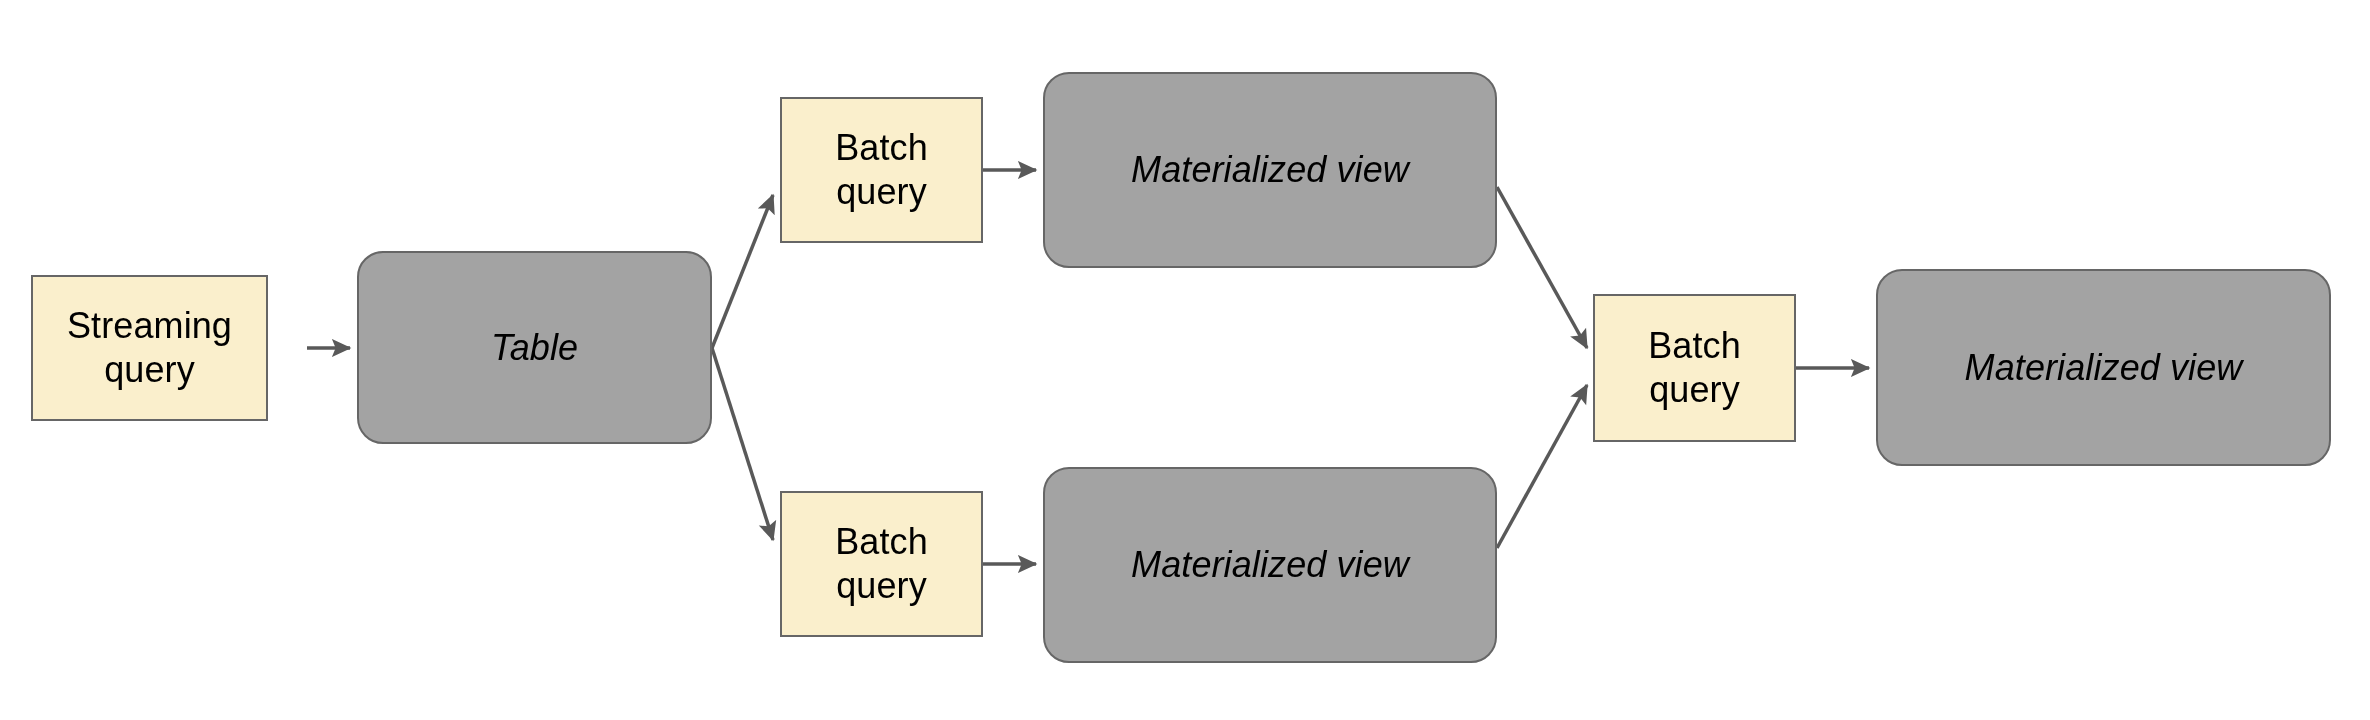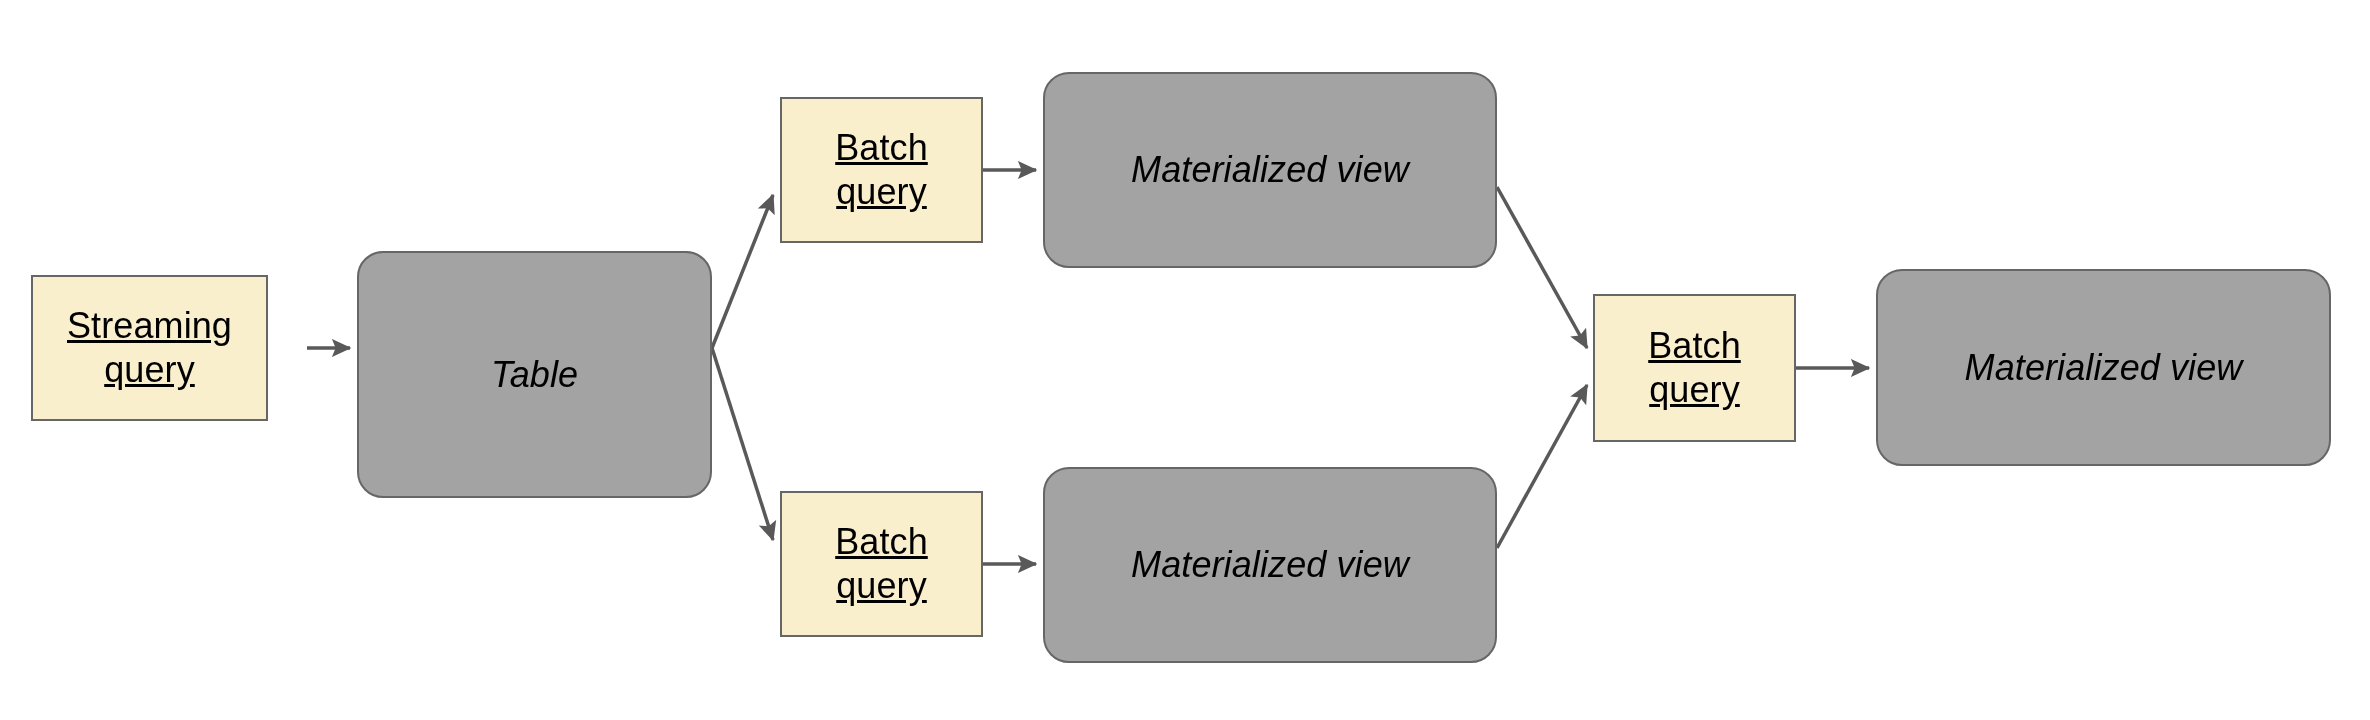--- a/index.html
+++ b/index.html
@@ -37,21 +37,20 @@
     color: #000000;
     font-size: 36px;
     line-height: 1.22;
     letter-spacing: 0.1px;
     border: 2px solid #666666;
     white-space: pre-line;
   }
   .node-process {
     background: #FAEFCC;
     border-radius: 0;
-    text-decoration: underline;
   }
   .node-store {
     background: #a3a3a3;
     border-radius: 26px;
     font-style: italic;
   }
 </style>
 </head>
 <body>
 
@@ -95,21 +94,21 @@
     <g>
       <line x1="1796" y1="368" x2="1869" y2="368" stroke="#595959" stroke-width="3.5" marker-end="url(#arrowhead)"></line>
     </g>
   </svg>
 
   <div class="node node-process" style="left:31px; top:275px; width:237px; height:146px;">
     <span>Streaming
 query</span>
   </div>
 
-  <div class="node node-store" style="left:357px; top:251px; width:355px; height:247px;">
+  <div class="node node-store" style="left:357px; top:251px; width:355px; height:193px;">
     <span>Table</span>
   </div>
 
   <div class="node node-process" style="left:780px; top:97px; width:203px; height:146px;">
     <span>Batch
 query</span>
   </div>
 
   <div class="node node-store" style="left:1043px; top:72px; width:454px; height:196px;">
     <span>Materialized view</span>

